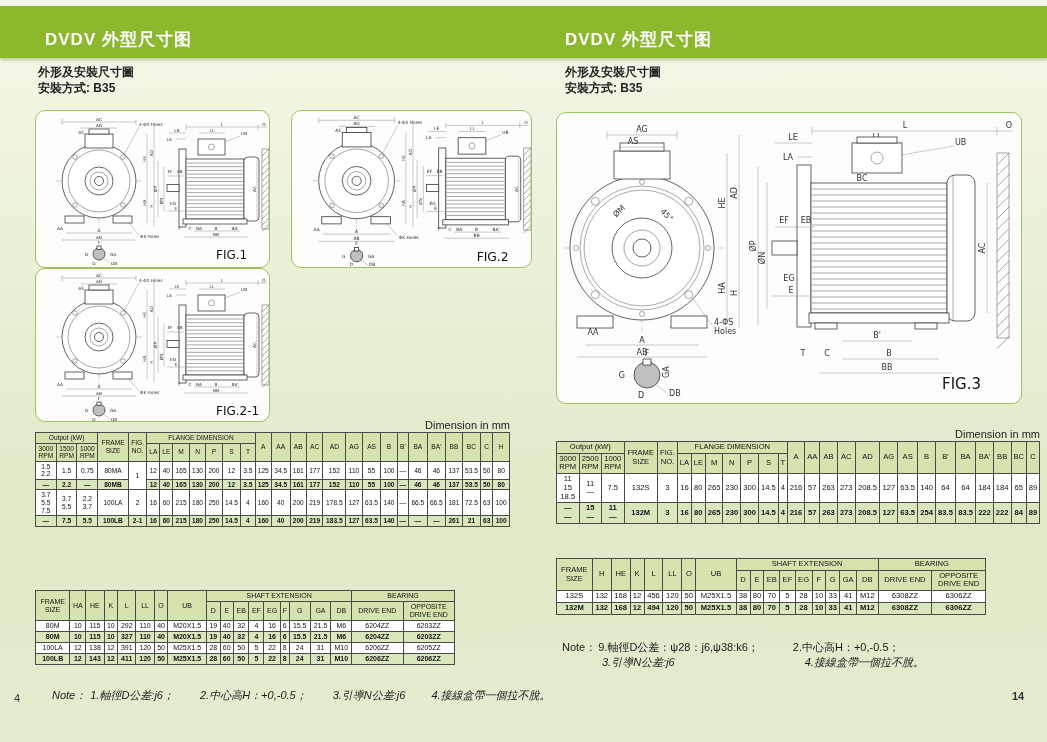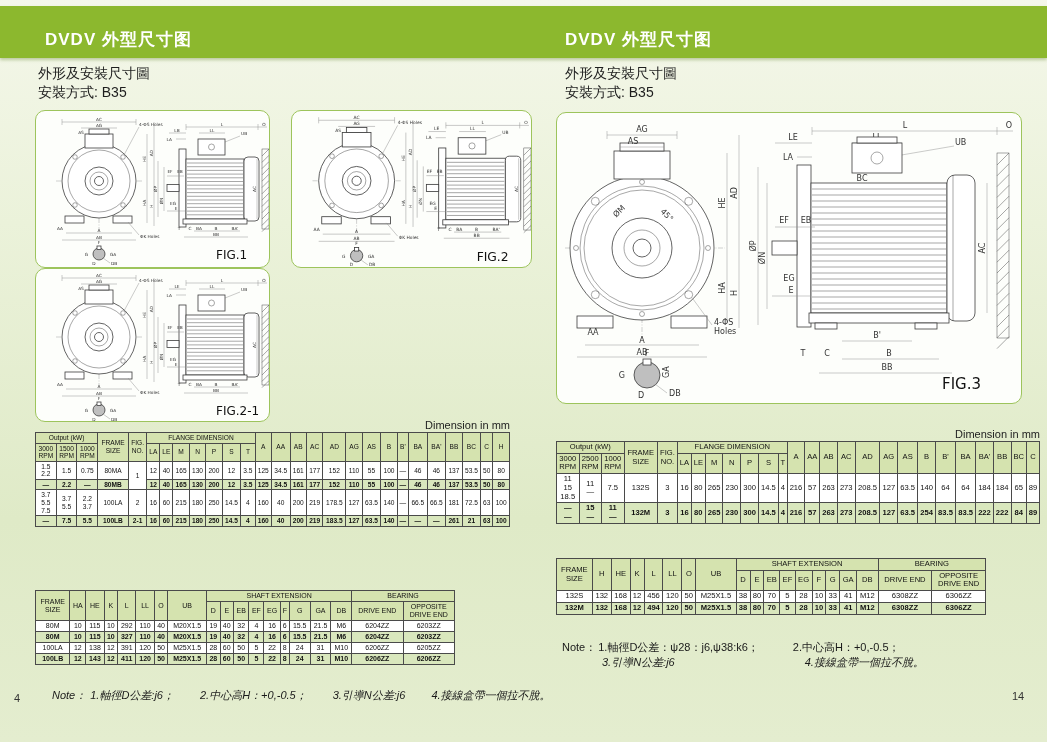--- a/index.html
+++ b/index.html
@@ -2,21 +2,21 @@
 <html><head>
 <meta charset="utf-8">
 <style>
   html,body{margin:0;padding:0;}
   body{background:#cfd6c2;font-family:"Liberation Sans","DejaVu Sans",sans-serif;}
   #page{position:relative;width:1047px;height:742px;overflow:hidden;
         background:linear-gradient(180deg,#f4f7ea 0%,#ebf2da 30%,#dfeac7 70%,#e4edcf 100%);}
   #band{position:absolute;left:0;top:6px;width:100%;height:52px;background:#8cb82e;
         box-shadow:0 2px 3px rgba(90,120,30,.35);}
   .band-title{position:absolute;top:22px;color:#fff;font-weight:bold;font-size:17px;letter-spacing:1px;}
-  .sec-title{position:absolute;color:#1e1e1e;font-size:14px;line-height:1.35;}
+  .sec-title{position:absolute;color:#1e1e1e;font-size:12px;line-height:1.35;font-weight:bold;}
   .figbox{position:absolute;background:#fdfefb;border:1.6px solid #9dc45c;border-radius:10px;}
   .dimnote{position:absolute;font-size:11px;color:#222;text-align:right;}
   .dtable{position:absolute;border-collapse:collapse;background:#fff;border-radius:21px;}
   .dtable th,.dtable td{border:0.8px solid #4a4a4a;text-align:center;vertical-align:middle;
         padding:1px 1px;white-space:pre-line;line-height:1.15;color:#111;}
   .dtable{border:1.4px solid #333;}
   .dtable th{background:#d5e3af;font-weight:normal;}
   .dtable tbody tr:nth-child(odd){background:#ffffff;}
   .dtable tbody tr:nth-child(even){background:#d9e7bd;font-weight:bold;}
   #lt1 th,#lt1 td{font-size:6.6px;}
@@ -1067,20 +1067,20 @@
           <td>41</td>
           <td>M12</td>
           <td>6308ZZ</td>
           <td>6306ZZ</td>
         </tr>
       </tbody>
   </table>
 
   <div class="note" style="left:562px;top:640px;">
     <div>
-      <span style="margin-right:2px;">Note：</span><span style="margin-right:34px;">1.軸徑D公差：ψ28：j6,ψ38:k6；</span><span>2.中心高H：+0,-0.5；</span>
+      <span style="margin-right:2px;">Note：</span><span style="margin-right:34px;">9.軸徑D公差：ψ28：j6,ψ38:k6；</span><span>2.中心高H：+0,-0.5；</span>
     </div>
     <div style="margin-left:40px;font-style:italic;">
       <span style="margin-right:130px;">3.引導N公差:j6</span><span>4.接線盒帶一個拉不脫。</span>
     </div>
   </div>
-  <div class="pagenum" style="left:1012px;top:690px;">14</div>
+  <div class="pagenum" style="left:1012px;top:690px;font-weight:bold;">14</div>
 </div>
 
 </body></html>

